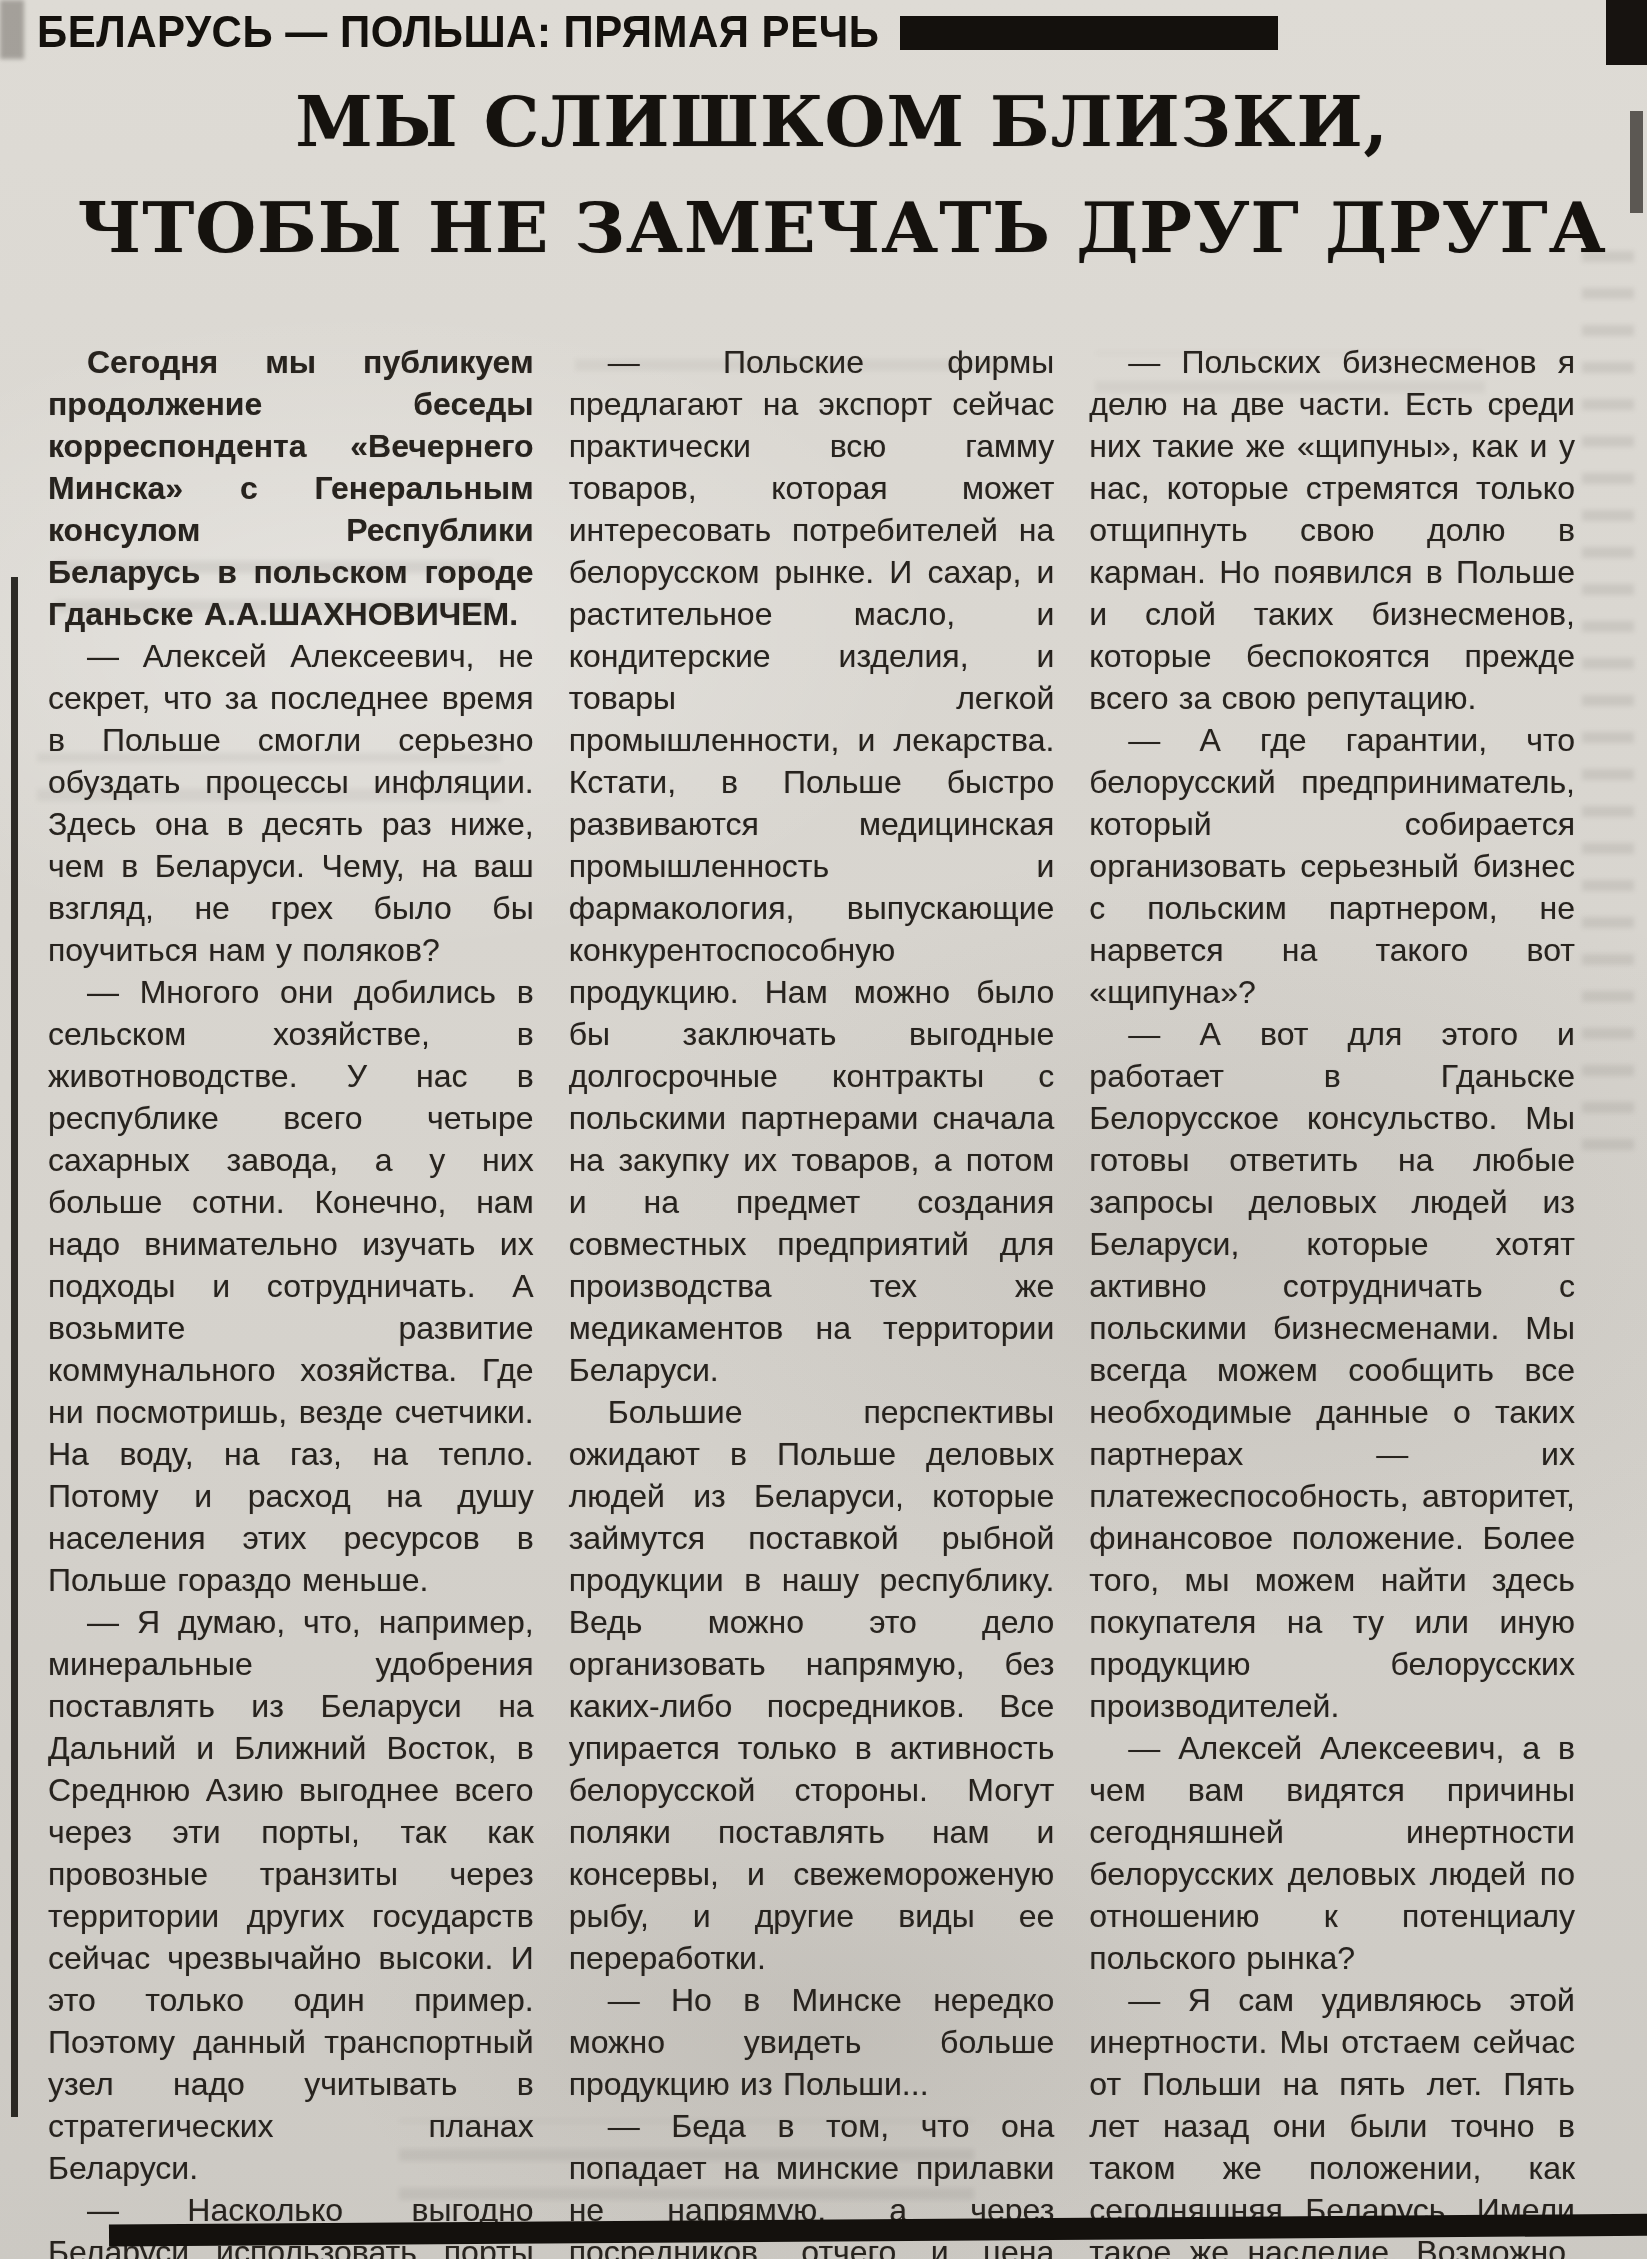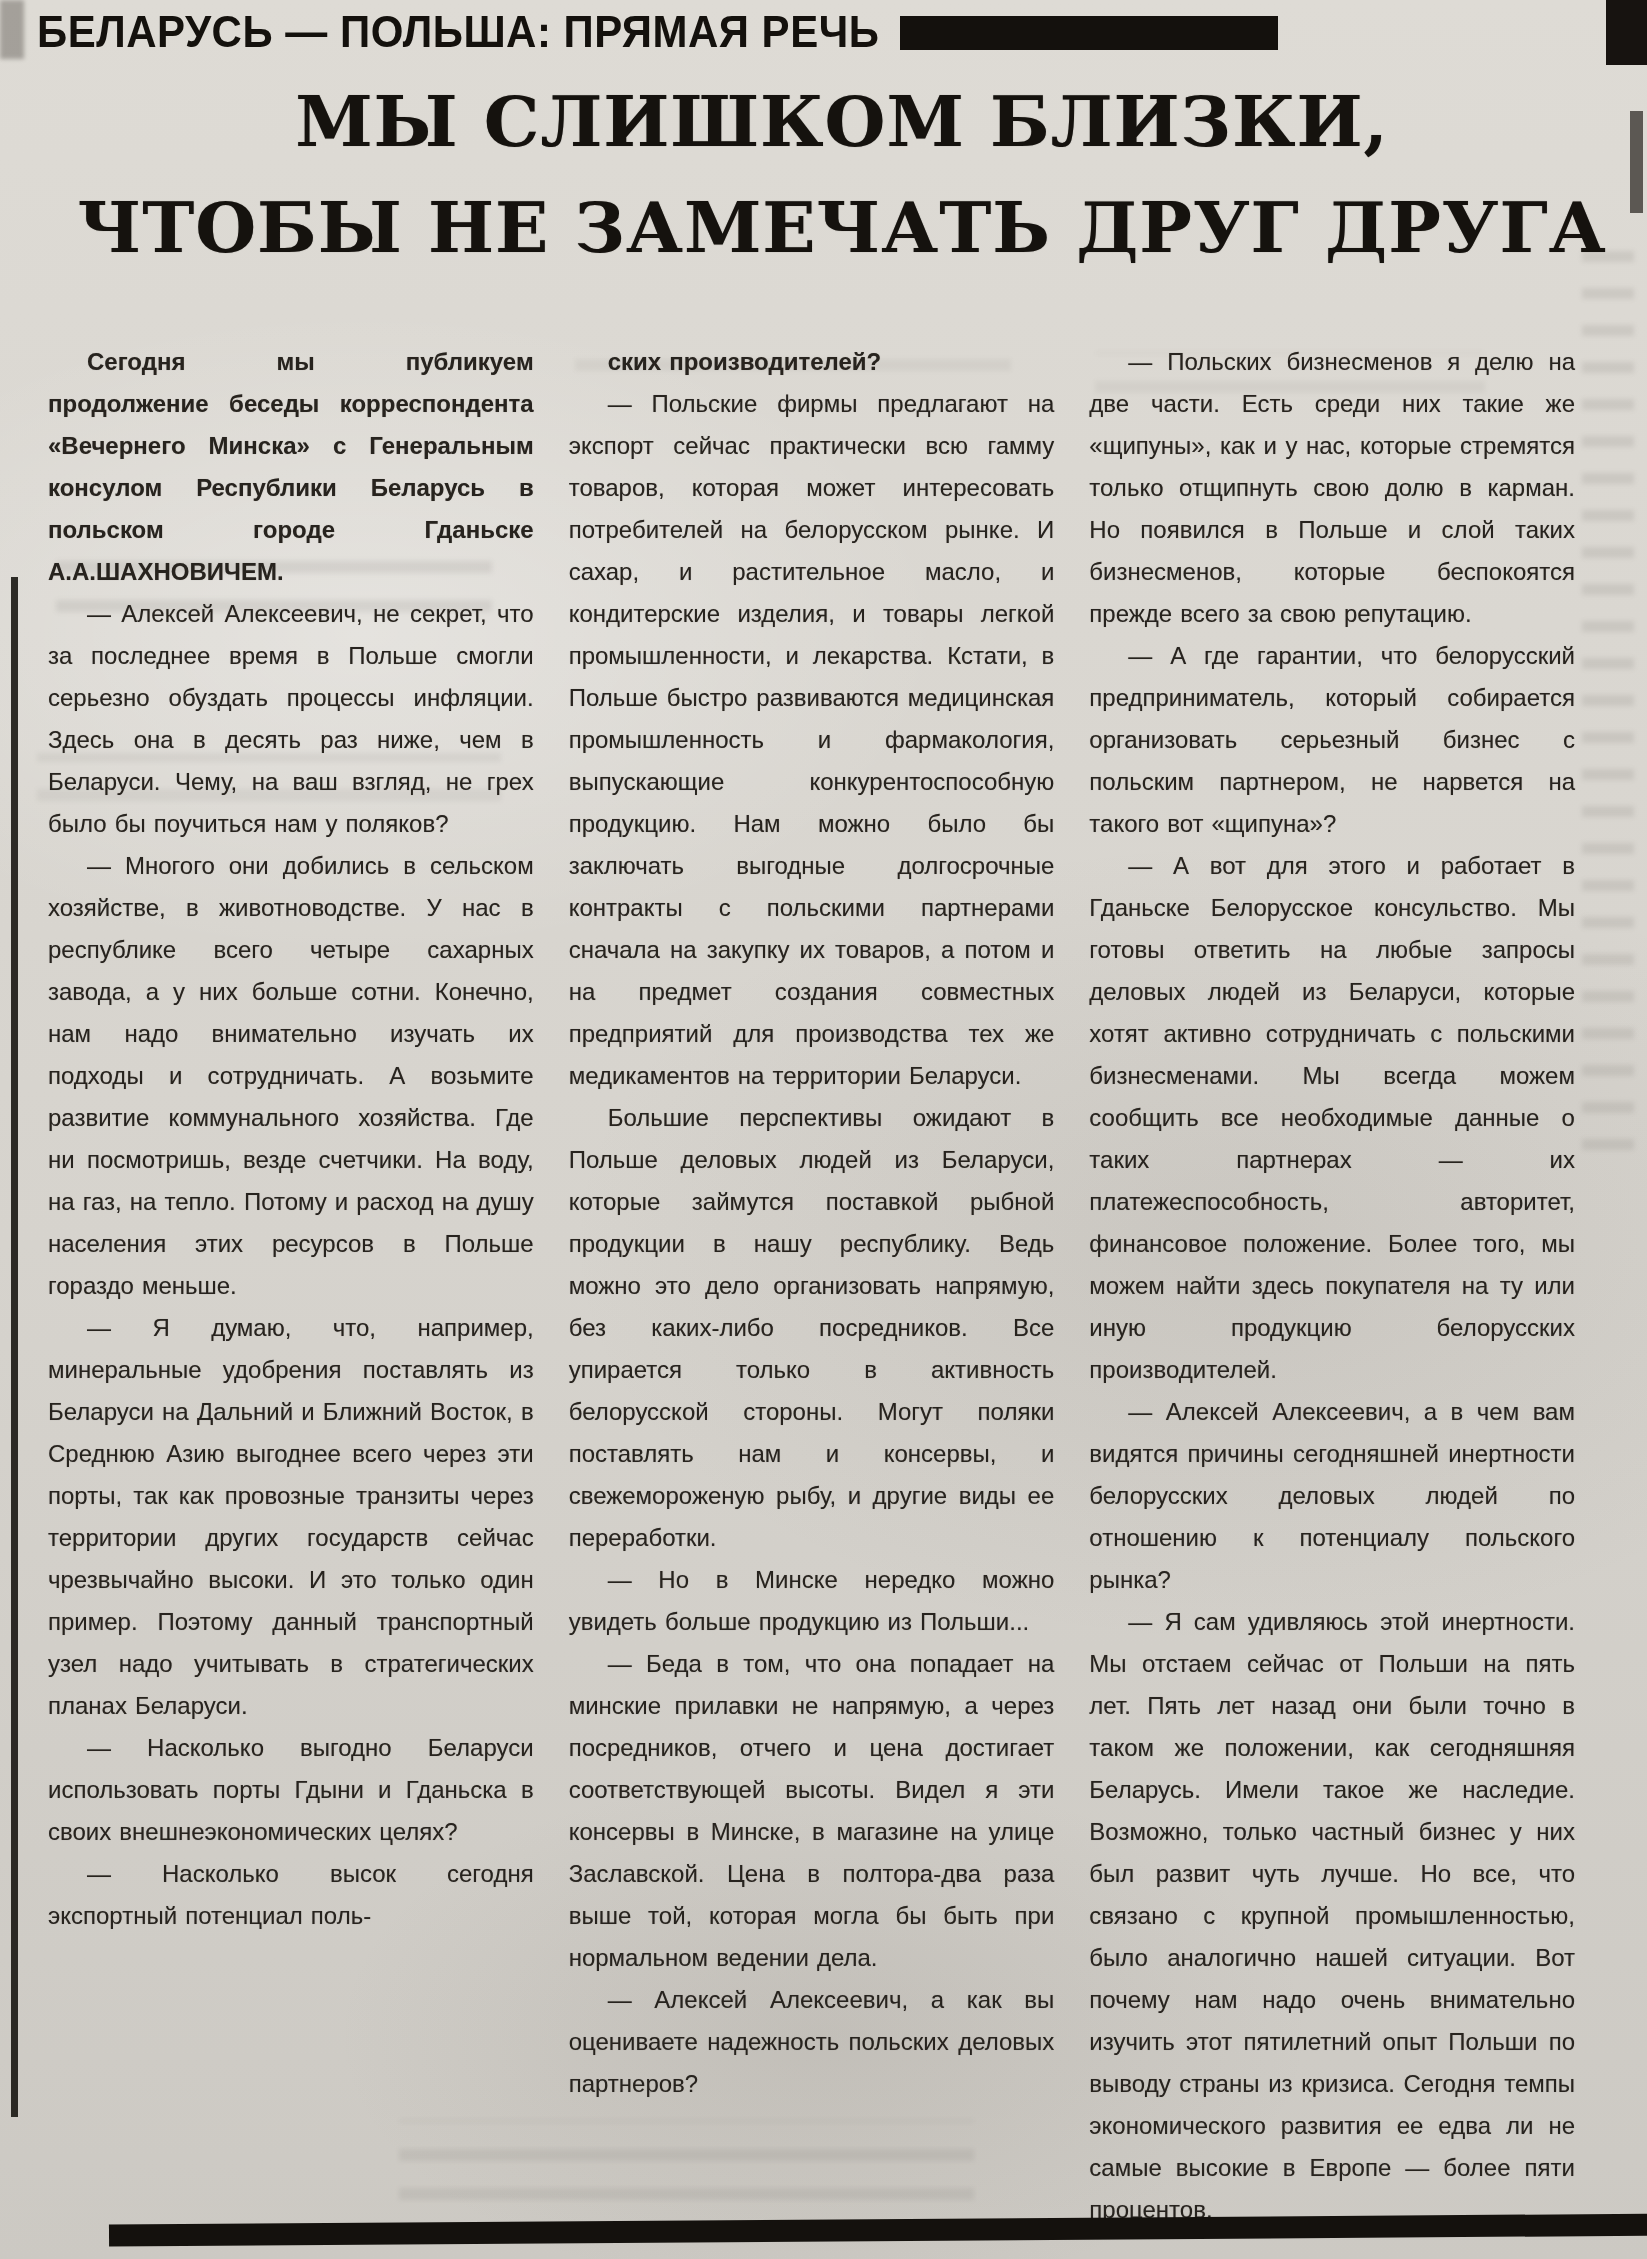--- a/index.html
+++ b/index.html
@@ -35,21 +35,21 @@
   .kicker-bar{width:378px;height:34px;background:#14110d;margin-left:20.4px;margin-top:1.9px;}
   .headline{position:absolute;left:0;top:58px;width:1610px;text-align:center;
     font-family:"DejaVu Serif","Liberation Serif",serif;font-weight:700;color:#15120e;
     text-shadow:0 0 0.9px rgba(20,16,12,.45);}
   .hl{display:block;white-space:nowrap;font-size:70px;line-height:106px;letter-spacing:0.9px;}
 
   
   .columns{position:absolute;left:48px;top:341px;width:1527px;
     display:grid;grid-template-columns:1fr 1fr 1fr;column-gap:35px;}
   .col{min-width:0;}
-  p.para{margin:0;text-indent:39px;text-align:justify;font-size:24px;line-height:42px;
+  p.para{margin:0;text-indent:39px;text-align:justify;font-size:32px;line-height:42px;
     word-spacing:1.4px;color:#27231e;text-shadow:0 0 0.9px rgba(40,34,28,.28);}
   .lede{font-weight:700;font-size:29px;color:#17140f;margin-bottom:50px;}
   .q{font-weight:400;color:#17140f;}
   .qcont{text-indent:0;font-weight:700;color:#17140f;}
   .gap-top{margin-top:43px;}
 </style>
 </head>
 <body>
 
 <div class="page">
@@ -80,21 +80,20 @@
   <div class="columns">
     <div class="col">
         <p class="para lede">Сегодня мы публикуем продолжение беседы корреспондента «Вечернего Минска» с Генеральным консулом Республики Беларусь в польском городе Гданьске А.А.ШАХНОВИЧЕМ.</p>
         <p class="para q">— Алексей Алексеевич, не секрет, что за последнее время в Польше смогли серьезно обуздать процессы инфляции. Здесь она в десять раз ниже, чем в Беларуси. Чему, на ваш взгляд, не грех было бы поучиться нам у поляков?</p>
         <p class="para a">— Многого они добились в сельском хозяйстве, в животноводстве. У нас в республике всего четыре сахарных завода, а у них больше сотни. Конечно, нам надо внимательно изучать их подходы и сотрудничать. А возьмите развитие коммунального хозяйства. Где ни посмотришь, везде счетчики. На воду, на газ, на тепло. Потому и расход на душу населения этих ресурсов в Польше гораздо меньше.</p>
         <p class="para a">— Я думаю, что, например, минеральные удобрения поставлять из Беларуси на Дальний и Ближний Восток, в Среднюю Азию выгоднее всего через эти порты, так как провозные транзиты через территории других государств сейчас чрезвычайно высоки. И это только один пример. Поэтому данный транспортный узел надо учитывать в стратегических планах Беларуси.</p>
         <p class="para q">— Насколько выгодно Беларуси использовать порты Гдыни и Гданьска в своих внешнеэкономических целях?</p>
         <p class="para q gap-top">— Насколько высок сегодня экспортный потенциал поль-</p>
       </div>
     <div class="col">
-        <p class="para qcont">ских производителей?</p>
         <p class="para a">— Польские фирмы предлагают на экспорт сейчас практически всю гамму товаров, которая может интересовать потребителей на белорусском рынке. И сахар, и растительное масло, и кондитерские изделия, и товары легкой промышленности, и лекарства. Кстати, в Польше быстро развиваются медицинская промышленность и фармакология, выпускающие конкурентоспособную продукцию. Нам можно было бы заключать выгодные долгосрочные контракты с польскими партнерами сначала на закупку их товаров, а потом и на предмет создания совместных предприятий для производства тех же медикаментов на территории Беларуси.</p>
         <p class="para a">Большие перспективы ожидают в Польше деловых людей из Беларуси, которые займутся поставкой рыбной продукции в нашу республику. Ведь можно это дело организовать напрямую, без каких-либо посредников. Все упирается только в активность белорусской стороны. Могут поляки поставлять нам и консервы, и свежемороженую рыбу, и другие виды ее переработки.</p>
         <p class="para q">— Но в Минске нередко можно увидеть больше продукцию из Польши...</p>
         <p class="para a">— Беда в том, что она попадает на минские прилавки не напрямую, а через посредников, отчего и цена достигает соответствующей высоты. Видел я эти консервы в Минске, в магазине на улице Заславской. Цена в полтора-два раза выше той, которая могла бы быть при нормальном ведении дела.</p>
         <p class="para q">— Алексей Алексеевич, а как вы оцениваете надежность польских деловых партнеров?</p>
       </div>
     <div class="col">
         <p class="para a">— Польских бизнесменов я делю на две части. Есть среди них такие же «щипуны», как и у нас, которые стремятся только отщипнуть свою долю в карман. Но появился в Польше и слой таких бизнесменов, которые беспокоятся прежде всего за свою репутацию.</p>
         <p class="para q">— А где гарантии, что белорусский предприниматель, который собирается организовать серьезный бизнес с польским партнером, не нарвется на такого вот «щипуна»?</p>
         <p class="para a">— А вот для этого и работает в Гданьске Белорусское консульство. Мы готовы ответить на любые запросы деловых людей из Беларуси, которые хотят активно сотрудничать с польскими бизнесменами. Мы всегда можем сообщить все необходимые данные о таких партнерах — их платежеспособность, авторитет, финансовое положение. Более того, мы можем найти здесь покупателя на ту или иную продукцию белорусских производителей.</p>

